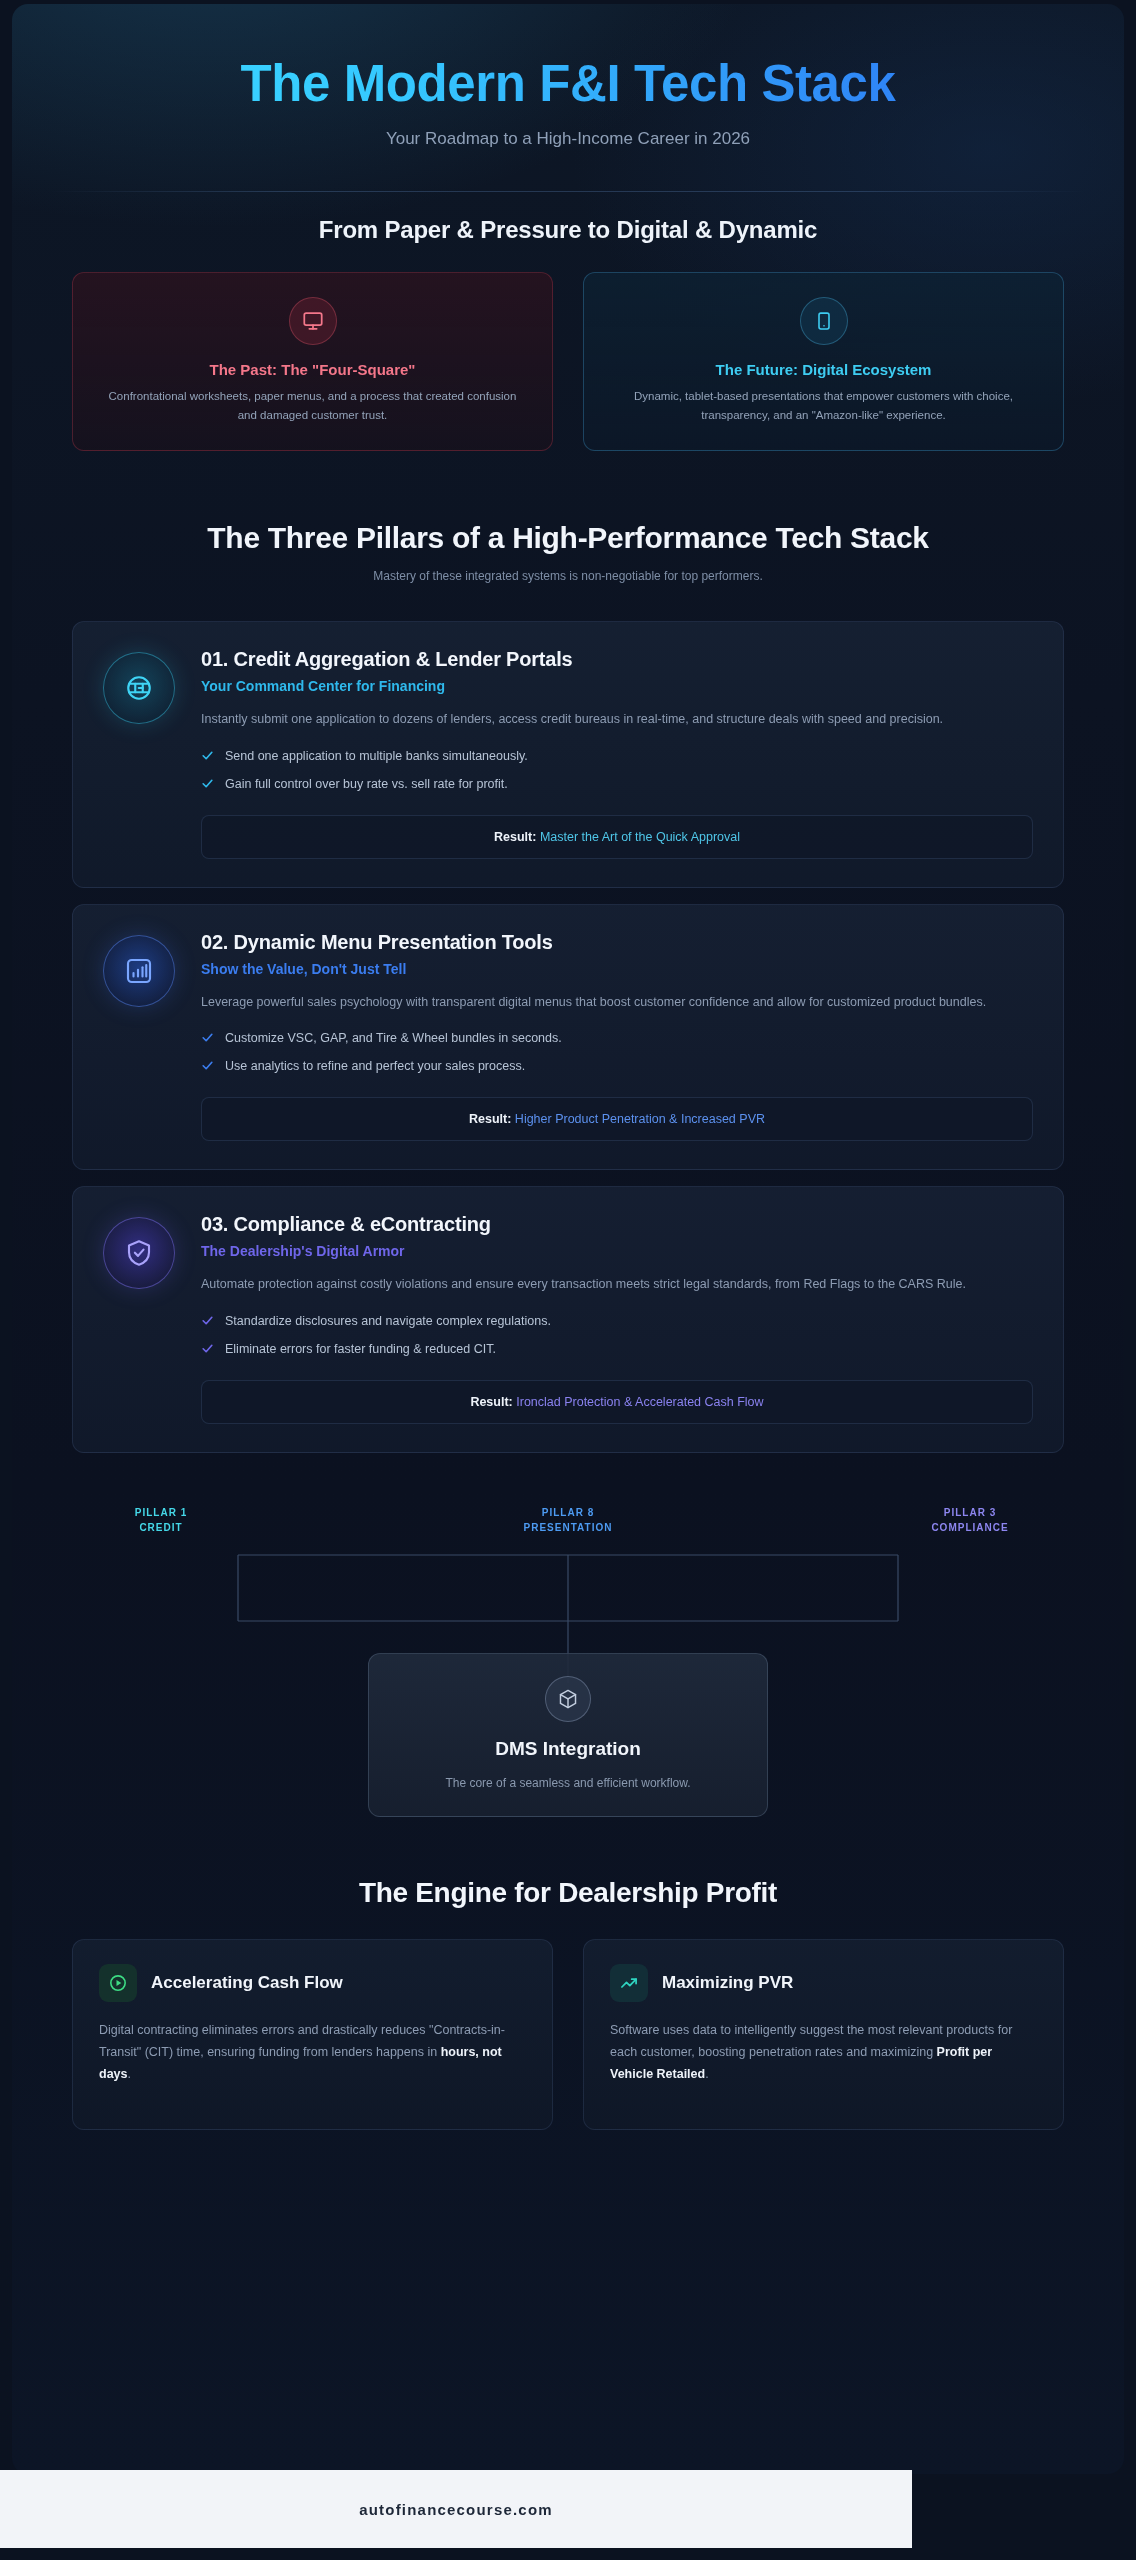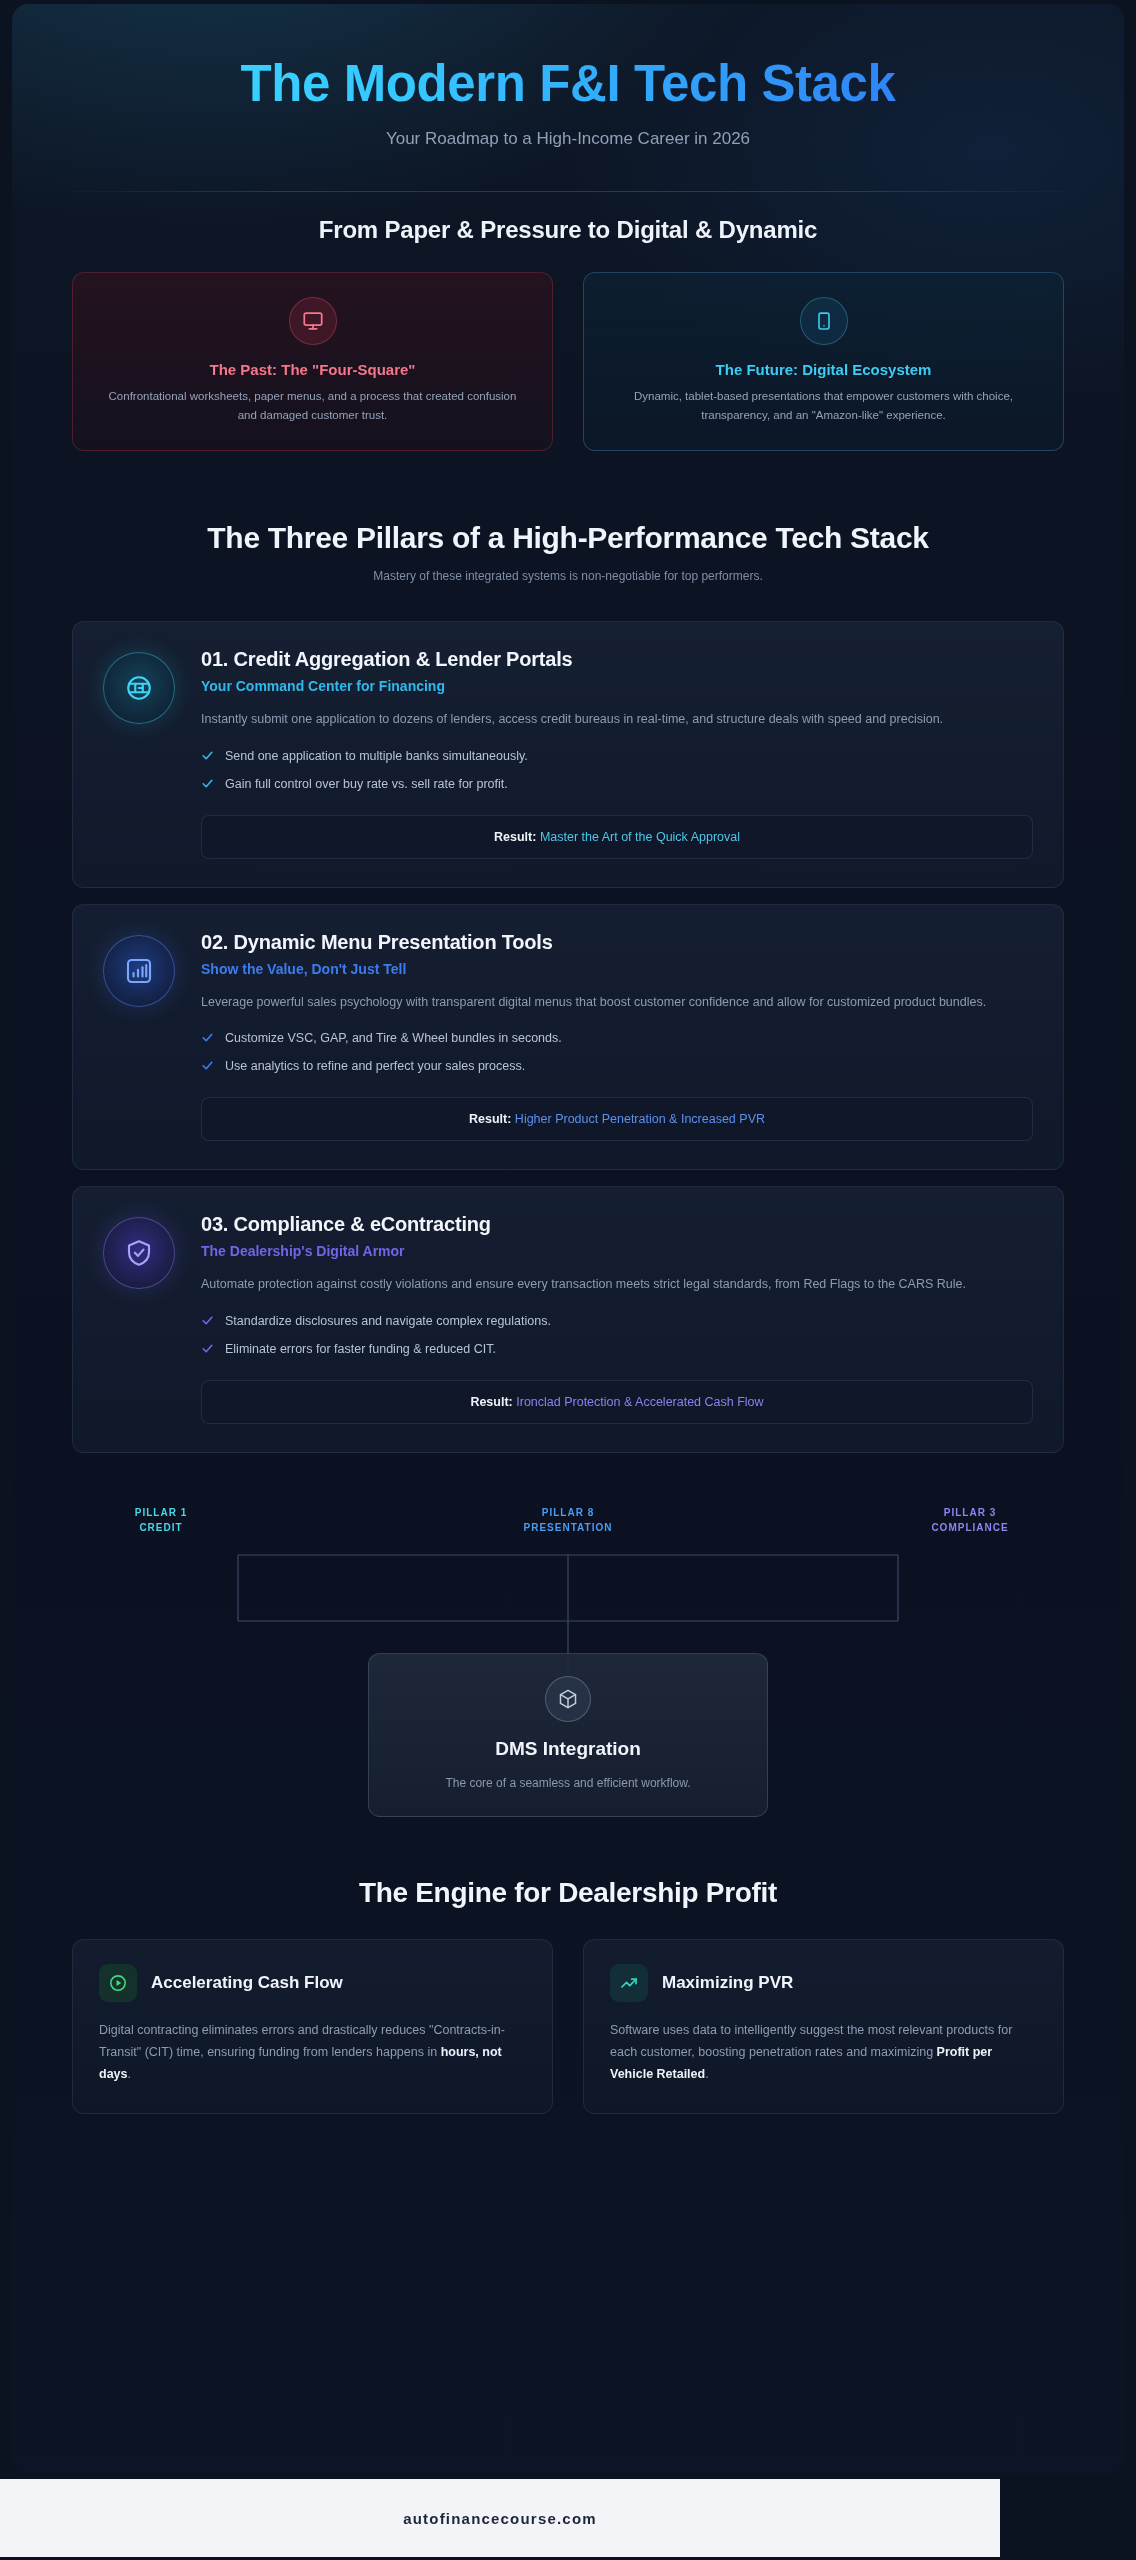--- a/index.html
+++ b/index.html
@@ -242,21 +242,21 @@
     text-align: center;
     font-size: 28px;
     font-weight: 700;
     color: #f2f6fc;
     letter-spacing: -0.3px;
   }
   .engine-grid { display: flex; gap: 30px; margin: 30px 60px 0; }
   .eng-card {
     flex: 1;
     border-radius: 12px;
-    padding: 24px 26px 28px;
+    padding: 24px 26px 44px;
     background: linear-gradient(180deg, rgba(20,30,48,0.92) 0%, rgba(16,24,40,0.92) 100%);
     border: 1px solid rgba(62,84,120,0.30);
   }
   .eng-top { display: flex; align-items: center; gap: 14px; }
   .eng-ico {
     width: 38px; height: 38px; border-radius: 9px;
     display: flex; align-items: center; justify-content: center;
   }
   .eng-ico.green { background: rgba(22,58,44,0.70); }
   .eng-ico.teal  { background: rgba(19,54,60,0.70); }
@@ -265,22 +265,22 @@
     margin-top: 18px;
     font-size: 12.5px;
     line-height: 1.75;
     color: #8d9cb3;
   }
   .eng-desc b { color: #eef3fa; font-weight: 700; }
 
   
   .footer-bar {
     position: absolute;
-    left: 0; bottom: 3px;
-    width: 1000px;
+    left: 0; bottom: 12px;
+    width: 912px;
     height: 78px;
     background: #f2f4f8;
     display: flex; align-items: center; justify-content: center;
   }
   .footer-text {
     font-size: 15px;
     font-weight: 700;
     color: #1d2738;
     letter-spacing: 1.2px;
   }

